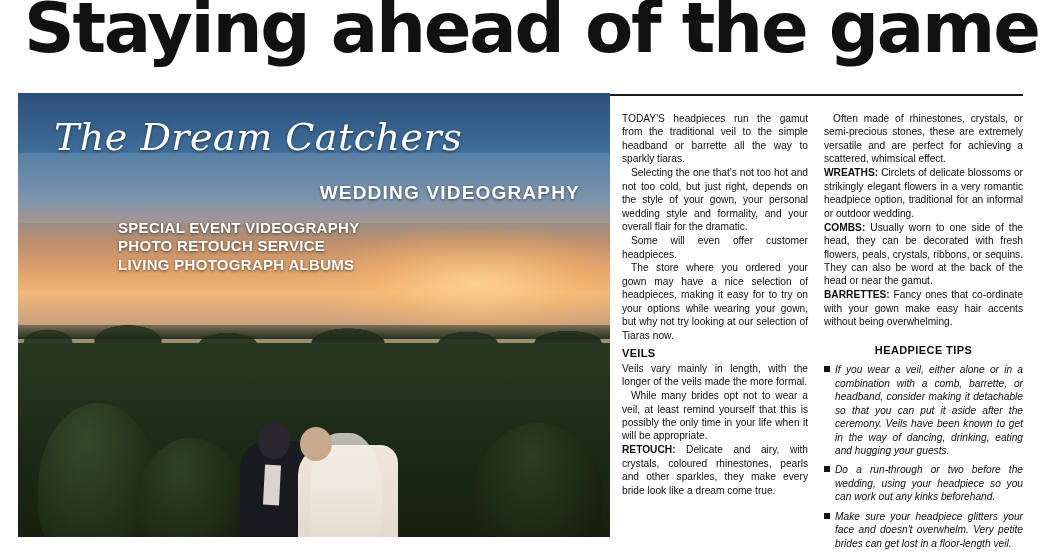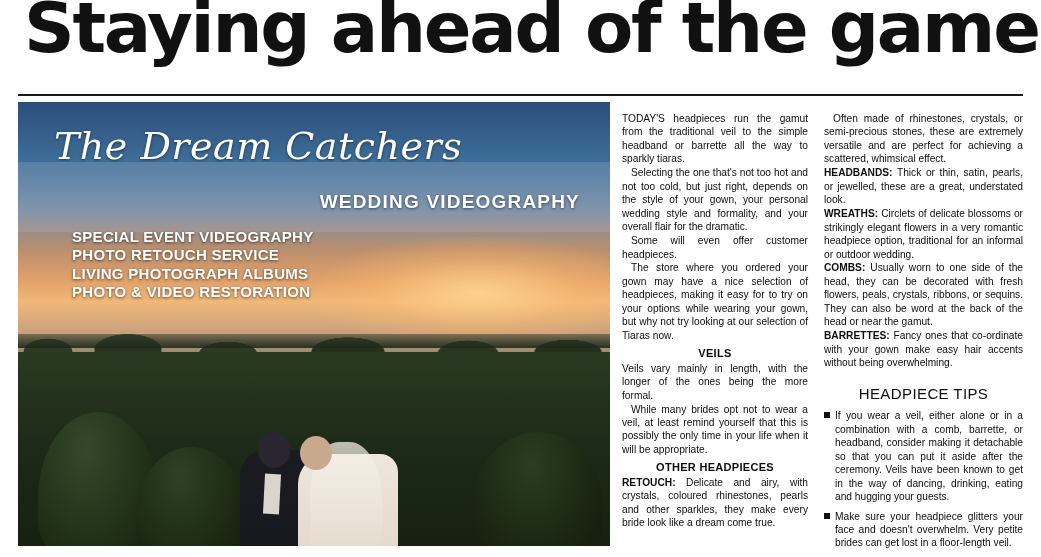--- a/index.html
+++ b/index.html
@@ -44,21 +44,21 @@
     top: 94px;
     width: 1005px;
     height: 2px;
     background: #1a1a1a;
   }
 
   
   .ad {
     position: absolute;
     left: 18px;
-    top: 102px;
+    top: 93px;
     width: 592px;
     height: 444px;
     overflow: hidden;
     background: linear-gradient(to bottom,
        #2c4f7a 0%,
        #3f6f9b 14%,
        #6f8fae 24%,
        #b98e6e 33%,
        #e0a06a 40%,
        #f0b878 45%,
@@ -224,57 +224,58 @@
     left: 54px;
     top: 126px;
     font-family: "Liberation Sans", sans-serif;
     font-weight: bold;
     font-size: 15px;
     line-height: 1.22;
     color: #ffffff;
     letter-spacing: 0.3px;
     text-shadow: 0 1px 3px rgba(0,0,0,0.6);
   }
-  .ad-services div { white-space: nowrap; }
+  .ad-services div { white-space: nowrap; margin-left: 46px; }
 
   
   .col {
     position: absolute;
     top: 112px;
     font-family: "Liberation Sans", sans-serif;
     font-size: 10.2px;
     line-height: 1.32;
     text-align: justify;
     color: #0d0d0d;
   }
   .col p { margin: 0 0 0.5px 0; }
   .col p.ind { text-indent: 9px; }
   .col .lead { font-weight: bold; }
   .col .xhead {
-    text-align: center;
+    text-align: left;
     font-weight: bold;
     font-size: 11px;
     letter-spacing: 0.3px;
     margin: 4px 0 1px 0;
   }
 
   #col1 { left: 622px; width: 186px; }
   #col2 { left: 824px; width: 199px; }
 
   .tips-head {
     text-align: center;
-    font-weight: normal;
-    font-size: 15px;
+    font-weight: bold;
+    font-size: 11px;
     letter-spacing: 0.4px;
     margin: 14px 0 4px 0;
   }
   .bullet-p {
     position: relative;
     padding-left: 11px;
     margin: 6px 0 5px 0;
+    font-style: italic;
   }
   .bullet-p .sq {
     position: absolute;
     left: 0;
     top: 3px;
     width: 6px;
     height: 6px;
     background: #111;
   }
 </style>
@@ -301,50 +302,51 @@
     <div class="bride"></div>
     <div class="bride-veil"></div>
     <div class="bride-head"></div>
 
     <div class="ad-script">The Dream Catchers</div>
     <div class="ad-sub">WEDDING VIDEOGRAPHY</div>
     <div class="ad-services">
       <div>SPECIAL EVENT VIDEOGRAPHY</div>
       <div>PHOTO RETOUCH SERVICE</div>
       <div>LIVING PHOTOGRAPH ALBUMS</div>
-      <div>PHOTO &amp; VIDEO RESTORATION</div>
     </div>
   </div>
 
   <div class="col" id="col1">
     <p>TODAY'S headpieces run the gamut from the traditional veil to the simple headband or barrette all the way to sparkly tiaras.</p>
     <p class="ind">Selecting the one that's not too hot and not too cold, but just right, depends on the style of your gown, your personal wedding style and formality, and your overall flair for the dramatic.</p>
     <p class="ind">Some will even offer customer headpieces.</p>
     <p class="ind">The store where you ordered your gown may have a nice selection of headpieces, making it easy for to try on your options while wearing your gown, but why not try looking at our selection of Tiaras now.</p>
     <div class="xhead">VEILS</div>
-    <p>Veils vary mainly in length, with the longer of the ones being the more formal.</p>
+    <p>Veils vary mainly in length, with the longer of the veils made the more formal.</p>
     <p class="ind">While many brides opt not to wear a veil, at least remind yourself that this is possibly the only time in your life when it will be appropriate.</p>
-    <div class="xhead">OTHER HEADPIECES</div>
     <p><span class="lead">RETOUCH:</span><span> Delicate and airy, with crystals, coloured rhinestones, pearls and other sparkles, they make every bride look like a dream come true.</span></p>
 
   </div>
 
   <div class="col" id="col2">
     <p class="ind">Often made of rhinestones, crystals, or semi-precious stones, these are extremely versatile and are perfect for achieving a scattered, whimsical effect.</p>
-    <p><span class="lead">HEADBANDS:</span><span> Thick or thin, satin, pearls, or jewelled, these are a great, understated look.</span></p>
     <p><span class="lead">WREATHS:</span><span> Circlets of delicate blossoms or strikingly elegant flowers in a very romantic headpiece option, traditional for an informal or outdoor wedding.</span></p>
     <p><span class="lead">COMBS:</span><span> Usually worn to one side of the head, they can be decorated with fresh flowers, peals, crystals, ribbons, or sequins. They can also be word at the back of the head or near the gamut.</span></p>
     <p><span class="lead">BARRETTES:</span><span> Fancy ones that co-ordinate with your gown make easy hair accents without being overwhelming.</span></p>
 
     <div class="tips-head">HEADPIECE TIPS</div>
 
     <div class="bullet-p">
       <span class="sq"></span>
       <span>If you wear a veil, either alone or in a combination with a comb, barrette, or headband, consider making it detachable so that you can put it aside after the ceremony. Veils have been known to get in the way of dancing, drinking, eating and hugging your guests.</span>
     </div>
     <div class="bullet-p">
       <span class="sq"></span>
+      <span>Do a run-through or two before the wedding, using your headpiece so you can work out any kinks beforehand.</span>
+    </div>
+    <div class="bullet-p">
+      <span class="sq"></span>
       <span>Make sure your headpiece glitters your face and doesn't overwhelm. Very petite brides can get lost in a floor-length veil.</span>
     </div>
 
   </div>
 
 </div>
 
 </body></html>

